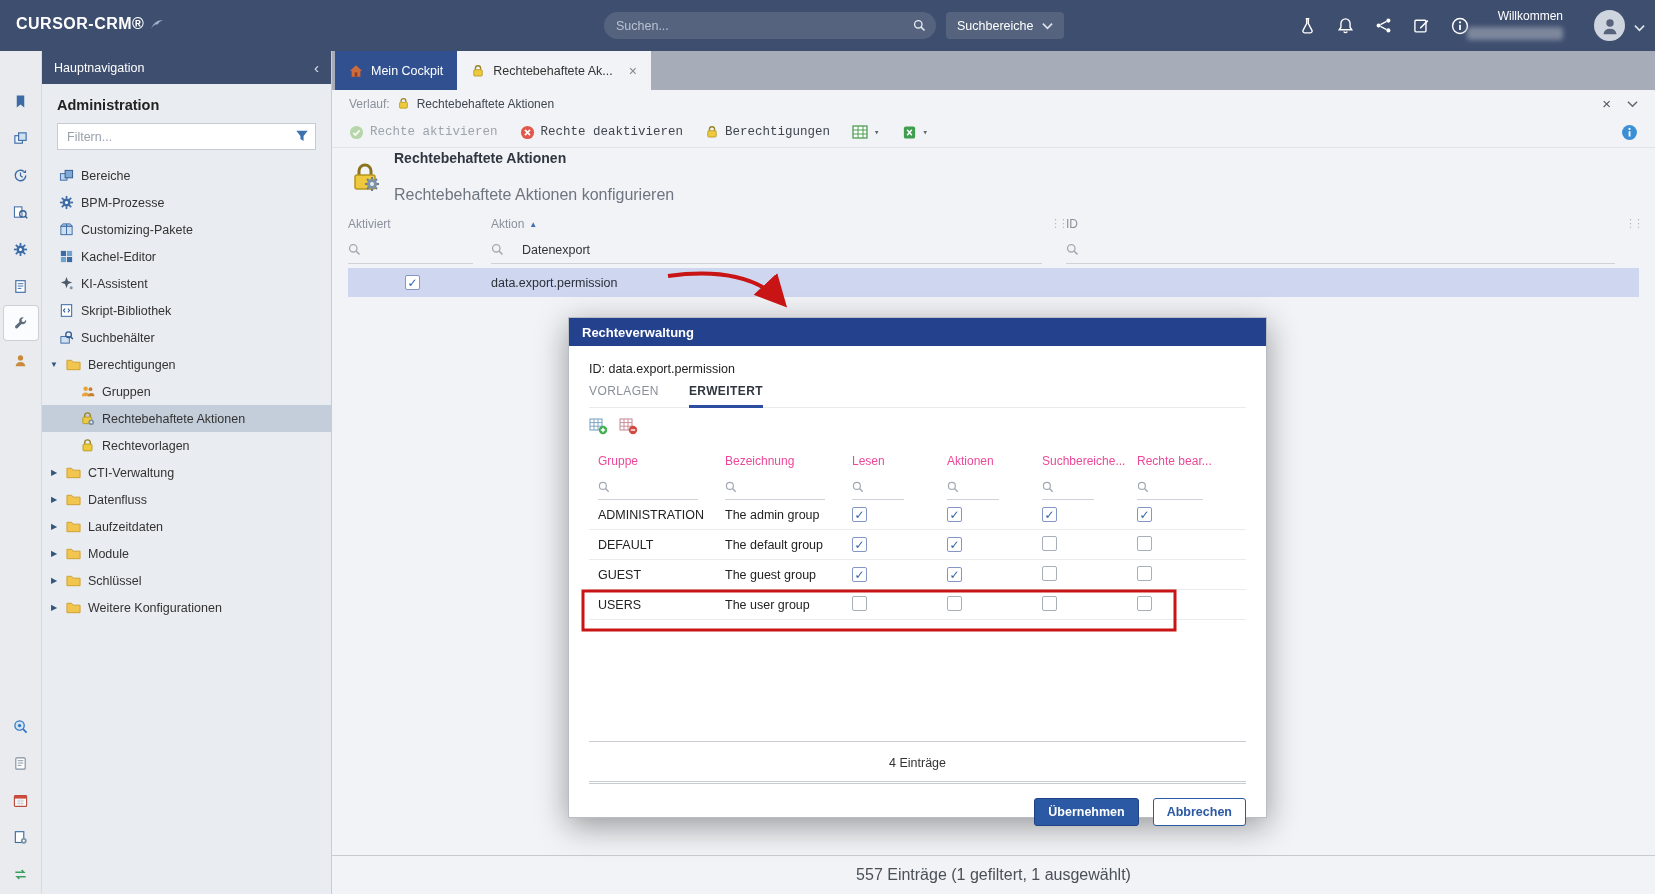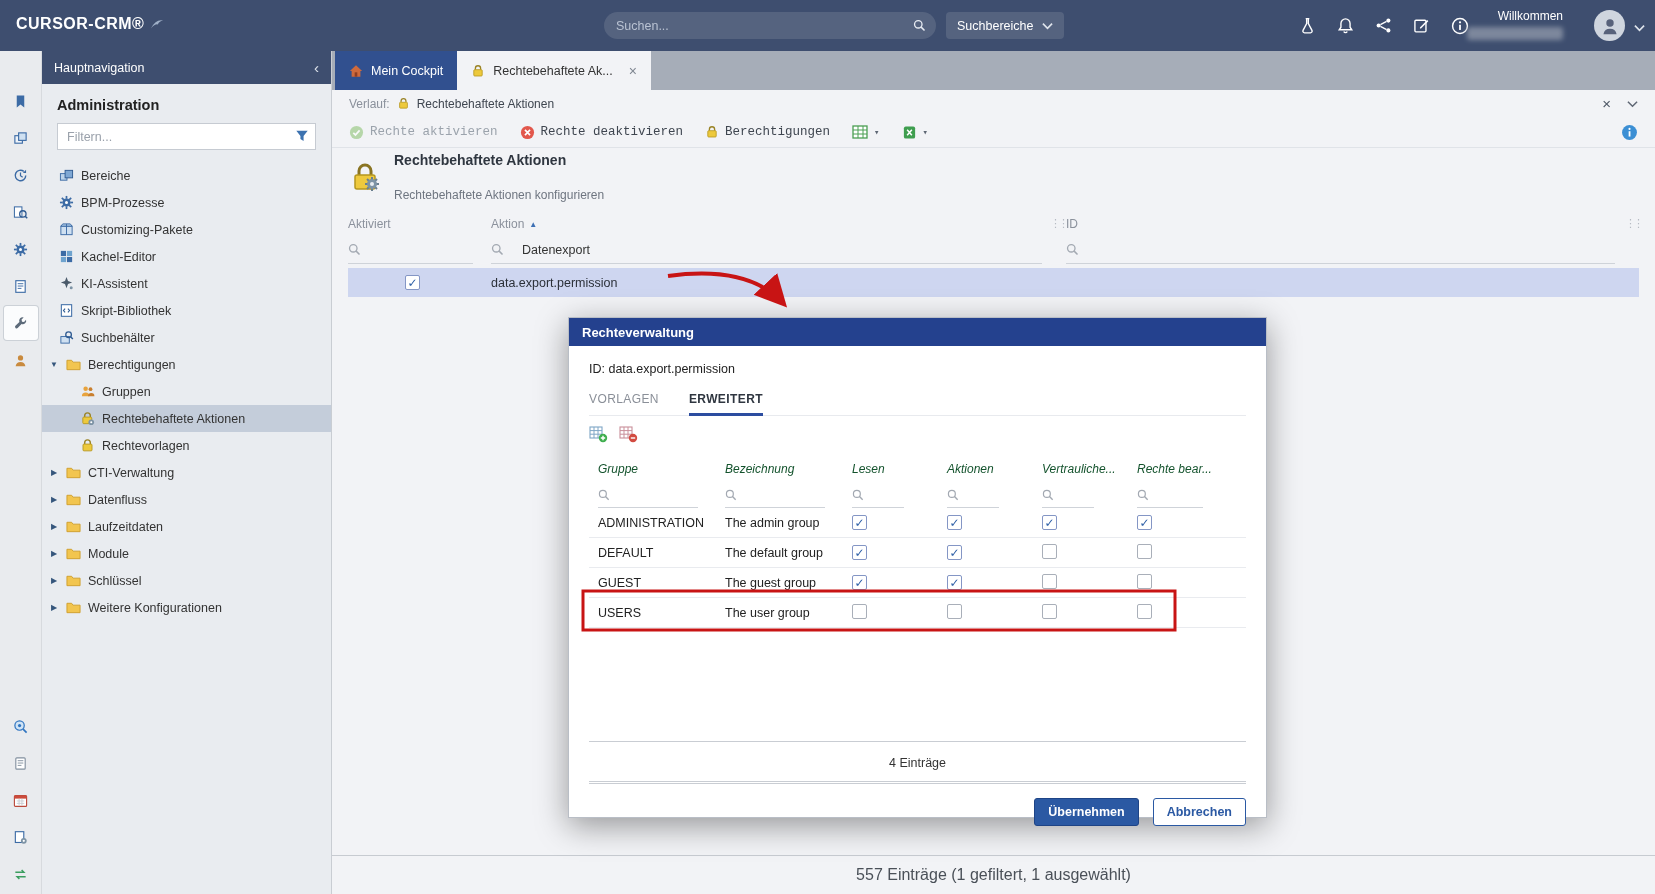--- a/index.html
+++ b/index.html
@@ -56,21 +56,21 @@
   .verlauf .vright{margin-left:auto;display:flex;gap:16px;align-items:center;color:#5f6774;}
   .verlauf .vx{font-size:15px;cursor:pointer;color:#4e5866;}
   .cmdbar{height:31px;display:flex;align-items:center;gap:22px;padding:0 17px;border-bottom:1px solid #e0e3e8;font-family:Liberation Mono, monospace;}
   .cmd{display:flex;align-items:center;gap:6px;font-size:12.5px;color:#3f4650;cursor:pointer;}
   .cmd.disabled{color:#9ba3ac;cursor:default;}
   .cmd.disabled svg{opacity:.55;}
   .dd{font-size:9px;color:#5d6673;}
   .cmd-right{margin-left:auto;display:flex;align-items:center;cursor:pointer;}
   .titleblock{height:58px;display:flex;align-items:center;gap:13px;padding:0 17px;}
   .titletext .t1{font-size:14px;font-weight:bold;color:#2f3640;}
-  .titletext .t2{font-size:12px;color:#6e7580;margin-top:20px;}
+  .titletext .t2{font-size:16px;color:#6e7580;margin-top:20px;}
 
   
   .gridwrap{position:relative;margin:6px 16px 0;}
   .grow{display:grid;grid-template-columns:143px 575px 1fr;align-items:center;}
   .ghead{height:24px;color:#8b919c;font-size:12px;position:relative;}
   .ghead .col{display:flex;align-items:center;gap:5px;cursor:pointer;}
   .sortup{color:#3d6fb4;font-size:8px;}
   .grip{position:absolute;top:5px;color:#b6bbc3;font-size:11px;letter-spacing:-3px;cursor:col-resize;}
   .gfilter{height:28px;}
   .fcell{display:flex;align-items:center;gap:18px;height:100%;border-bottom:1px solid #cfd3d9;cursor:text;}
@@ -82,27 +82,27 @@
   .cb.checked{border-color:#8496c5;}
   .cb.checked::after{content:"\2713";}
 
   .statusbar{position:absolute;left:0;bottom:0;width:100%;height:39px;border-top:1px solid #c7cbd1;background:#f2f3f6;display:flex;justify-content:center;padding-top:10px;font-size:16px;color:#4a5058;}
 
   
   .modal{position:absolute;left:568px;top:317px;width:699px;height:501px;background:#fff;box-shadow:0 8px 30px rgba(0,0,0,.38);z-index:10;border:1px solid #b9bec6;}
   .m-title{height:28px;background:#24418e;color:#fff;font-weight:bold;font-size:13px;display:flex;align-items:center;padding:0 13px;}
   .m-body{position:relative;height:471px;padding:0 20px;}
   .m-id{padding-top:16px;font-size:12.5px;color:#222;}
-  .m-tabs{display:flex;gap:30px;margin-top:16px;border-bottom:1px solid #e8eaee;}
+  .m-tabs{display:flex;gap:30px;margin-top:8px;border-bottom:1px solid #e8eaee;}
   .m-tab{font-size:12px;letter-spacing:.4px;color:#8a8f98;padding-bottom:7px;cursor:pointer;}
   .m-tab.active{color:#2f3640;border-bottom:3px solid #2c4da0;font-weight:bold;margin-bottom:-1px;}
   .m-tools{display:flex;gap:11px;margin-top:10px;}
   .m-tools .ticon{cursor:pointer;}
   .m-grid{display:grid;grid-template-columns:127px 127px 95px 95px 95px 1fr;padding-left:9px;align-items:center;}
-  .m-head{height:26px;margin-top:10px;color:#14532d;font-size:12px;font-style:italic;}
+  .m-head{height:26px;margin-top:10px;color:#ec4899;font-size:12px;}
   .m-head .col{cursor:pointer;}
   .m-filter{height:26px;}
   .m-filter .fcell.wide{margin-right:27px;}
   .m-filter .fcell.narrow{margin-right:43px;}
   .m-row{height:30px;border-bottom:1px solid #e9ebef;font-size:12.5px;color:#222;cursor:pointer;}
   .m-count{position:absolute;left:20px;right:20px;top:395px;height:43px;border-top:1px solid #c9cdd3;border-bottom:1px solid #c9cdd3;display:flex;align-items:center;justify-content:center;font-size:12.5px;color:#333;}
   .m-strip{position:absolute;left:20px;right:20px;top:422px;height:14px;border-bottom:1px solid #c9cdd3;}
   .m-actions{position:absolute;right:20px;top:452px;display:flex;gap:14px;}
   .btn{height:28px;padding:0 13px;font-size:12.5px;font-weight:bold;border-radius:3px;display:flex;align-items:center;cursor:pointer;}
   .btn.primary{background:#2b59a3;color:#fff;border:1px solid #1e4486;}
@@ -626,21 +626,21 @@
               <path d="M11.8 12 h4.4" stroke="#fff" stroke-width="1.4"></path>
             </svg>
         </span>
       </div>
 
       <div class="m-grid m-head">
         <span class="col">Gruppe</span>
         <span class="col">Bezeichnung</span>
         <span class="col">Lesen</span>
         <span class="col">Aktionen</span>
-        <span class="col">Vertrauliche...</span>
+        <span class="col">Suchbereiche...</span>
         <span class="col">Rechte bear...</span>
       </div>
       <div class="m-grid m-filter">
         <span class="fcell wide">
             <svg width="12" height="12" viewBox="0 0 16 16">
               <circle cx="6.5" cy="6.5" r="4.6" fill="none" stroke="#a3a9b2" stroke-width="1.6"></circle>
               <line x1="10" y1="10" x2="14.2" y2="14.2" stroke="#a3a9b2" stroke-width="1.8"></line>
             </svg>
           </span>
         <span class="fcell wide">

